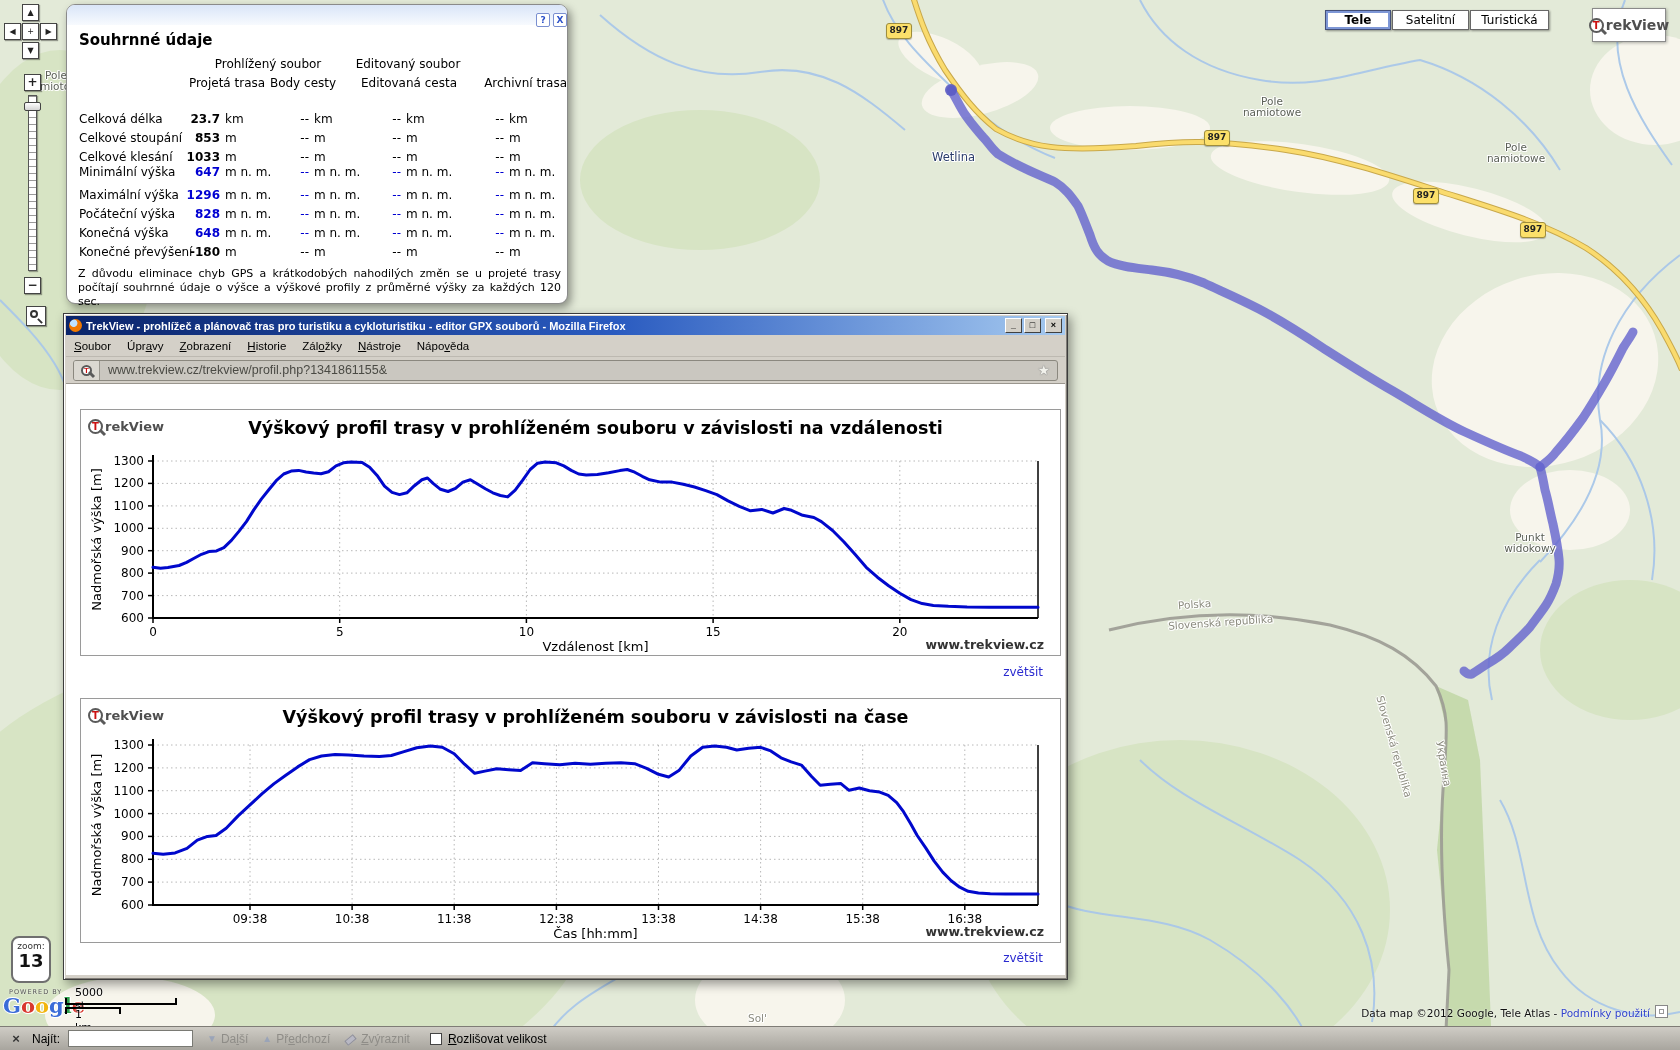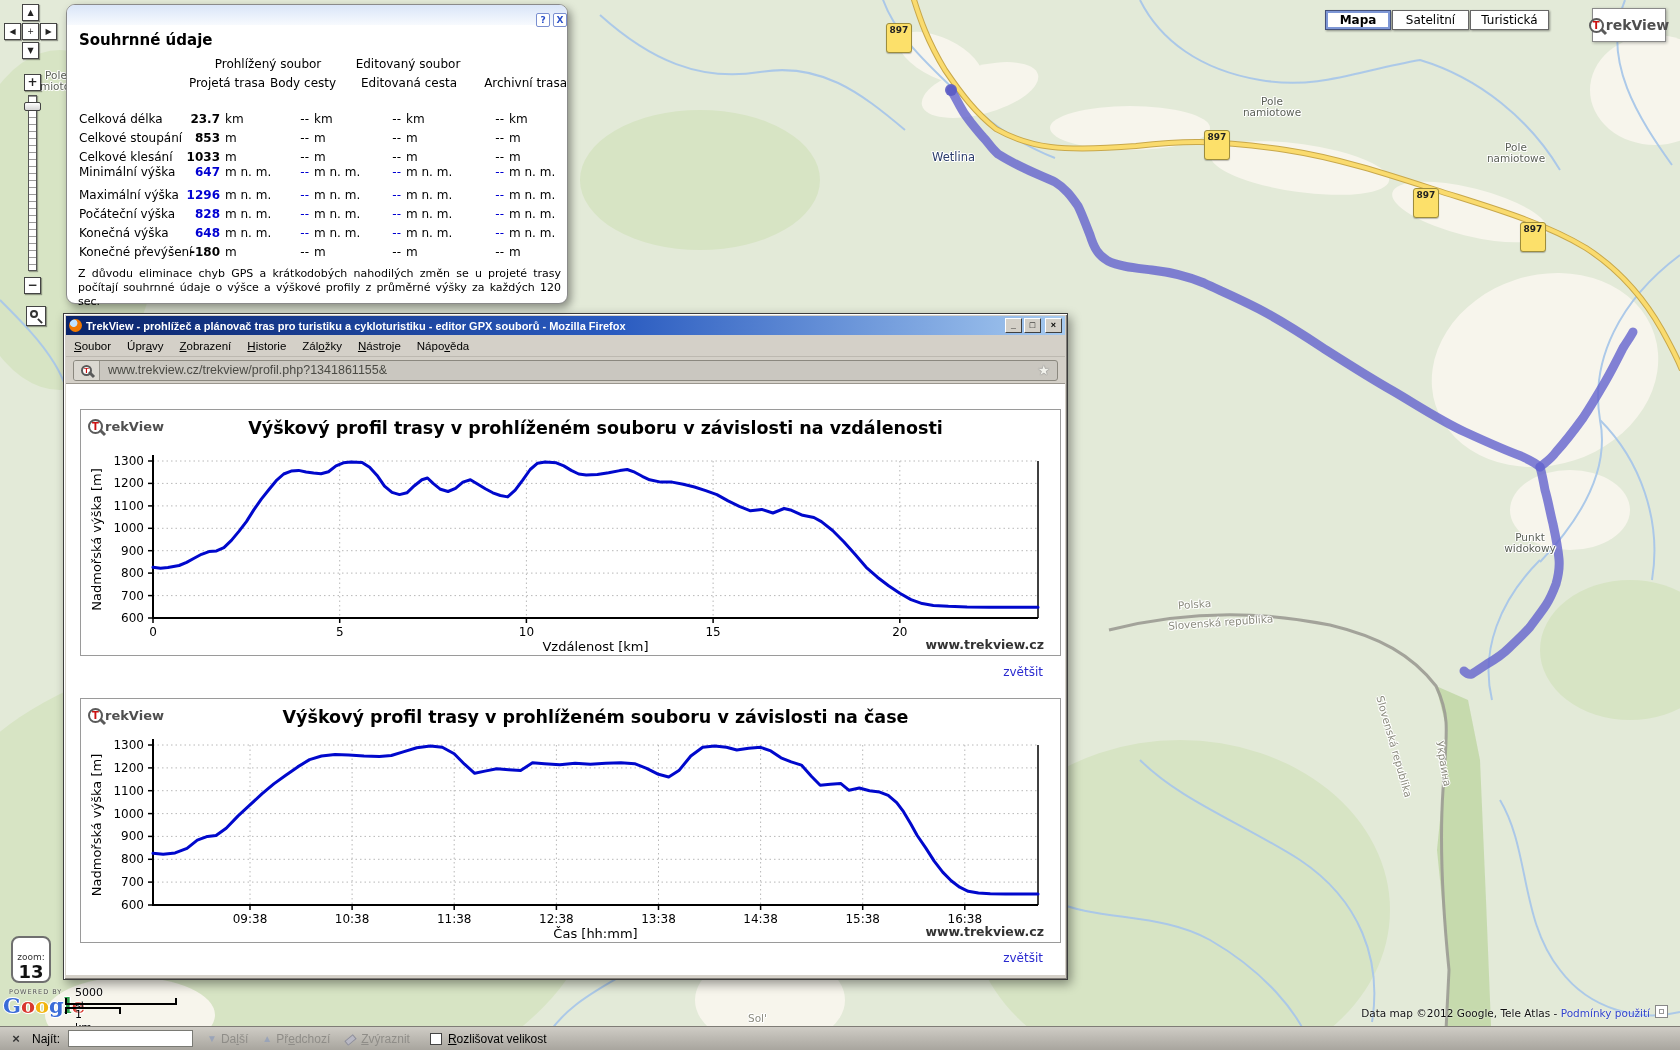--- a/index.html
+++ b/index.html
@@ -4,21 +4,21 @@
 <style>
   html,body{margin:0;padding:0;background:#888;}
   #stage{position:relative;width:1680px;height:1050px;overflow:hidden;font-family:"DejaVu Sans",sans-serif;background:#E3EAD8;}
   #stage *{box-sizing:border-box;}
   .abs{position:absolute;}
 
   
   .maplbl{position:absolute;color:#37404a;text-shadow:-1px 0 #fff,1px 0 #fff,0 -1px #fff,0 1px #fff,1px 1px #fff,-1px -1px #fff;white-space:nowrap;}
   .maplbl.small{font-size:10.5px;color:#5a5f55;text-align:center;line-height:11px;}
   .maplbl.country{font-size:10.5px;color:#8b8b7e;}
-  .badge{position:absolute;width:26px;height:30px;background:#FCE06A;border:1px solid #9e8d3c;border-radius:3px;font-size:9px;font-weight:bold;color:#222;text-align:center;line-height:12px;box-shadow:0 1px 1px rgba(0,0,0,.25);}
+  .badge{position:absolute;width:26px;height:16px;background:#FCE06A;border:1px solid #9e8d3c;border-radius:3px;font-size:9px;font-weight:bold;color:#222;text-align:center;line-height:12px;box-shadow:0 1px 1px rgba(0,0,0,.25);}
 
   
   .tv-logo{display:inline-flex;align-items:center;}
   .tv-circle{position:relative;display:inline-block;width:15px;height:15px;border:2px solid #5a5a5a;border-radius:50%;background:#fff;text-align:center;}
   .tv-circle::after{content:'';position:absolute;width:7px;height:3px;background:#5a5a5a;right:-5px;bottom:-2px;transform:rotate(45deg);}
   .tv-t{display:block;color:#cc1111;font-weight:bold;font-size:10px;line-height:11px;}
   .tv-rest{font-weight:bold;color:#4f4f4f;font-size:13px;margin-left:2px;letter-spacing:0;}
 
   
   .map-btn{position:absolute;height:20px;background:#fff;font-size:12px;text-align:center;color:#000;cursor:pointer;box-shadow:1px 1px 2px rgba(0,0,0,.4);border:1px solid #676767;line-height:18px;}
@@ -28,21 +28,21 @@
   
   .gbtn{position:absolute;width:17px;height:17px;background:#fff;border:1px solid #444;box-shadow:1px 1px 1px rgba(0,0,0,.35);font-size:8px;text-align:center;line-height:15px;color:#222;z-index:3;cursor:pointer;}
   #zoom-slider{position:absolute;left:28px;top:95px;width:9px;height:176px;background:#fff repeating-linear-gradient(to bottom,#9a9a9a 0 1px,transparent 1px 7px);border:1px solid #555;box-shadow:1px 1px 1px rgba(0,0,0,.3);z-index:3;}
   #zoom-thumb{position:absolute;left:24px;top:102px;width:17px;height:9px;background:linear-gradient(#fefefe,#d5d5d5);border:1px solid #444;border-radius:2px;z-index:4;}
   #mag-btn{position:absolute;left:26px;top:306px;width:20px;height:20px;background:#fff;border:1px solid #444;box-shadow:1px 1px 1px rgba(0,0,0,.35);z-index:3;}
   #mag-btn .lens{position:absolute;left:3px;top:3px;width:8px;height:8px;border:2px solid #333;border-radius:50%;}
   #mag-btn .handle{position:absolute;right:2px;bottom:3px;width:6px;height:2px;background:#333;transform:rotate(45deg);}
 
   
   #zoom-ind{position:absolute;left:11px;top:936px;width:40px;height:47px;background:#fff;border:2px solid #6f6f6f;border-radius:8px;text-align:center;z-index:3;}
-  #zoom-ind .zl{font-size:9px;color:#333;margin-top:14px;}
+  #zoom-ind .zl{font-size:9px;color:#333;margin-top:3px;}
   #zoom-ind .zv{font-size:18px;font-weight:bold;color:#111;line-height:20px;}
   #google-logo{position:absolute;left:3px;top:988px;z-index:3;}
   #powered{font-size:6.5px;color:#555;letter-spacing:1px;margin-left:6px;text-shadow:0 0 2px #fff;}
   #google-letters{font-family:"DejaVu Serif",serif;font-weight:bold;font-size:21px;line-height:20px;text-shadow:-1px 0 #fff,1px 0 #fff,0 -1px #fff,0 1px #fff,1px 1px #fff;}
   #scalebar{position:absolute;left:65px;top:986px;z-index:3;}
   #scalebar .sct{position:absolute;left:10px;top:0;font-size:11px;color:#000;text-shadow:0 0 2px #fff,0 0 2px #fff;}
   #scalebar .b1{position:absolute;left:0;top:12px;width:112px;height:7px;border-left:2px solid #000;border-right:2px solid #000;border-bottom:2px solid #000;}
   #scalebar .b2{position:absolute;left:0;top:21px;width:56px;height:7px;border-left:2px solid #000;border-right:2px solid #000;border-top:2px solid #000;}
   #scalebar .scb{position:absolute;left:10px;top:22px;font-size:11px;color:#000;text-shadow:0 0 2px #fff,0 0 2px #fff;}
   #attribution{position:absolute;right:30px;top:1007px;font-size:10.5px;color:#111;z-index:3;text-shadow:0 0 2px #fff;}
@@ -184,21 +184,21 @@
   <div class="maplbl country" style="left:1168px;top:616px;transform:rotate(-4deg);">Slovenská republika</div>
   <div class="maplbl country" style="left:1380px;top:690px;transform:rotate(74deg);transform-origin:left center;">Slovenská republika</div>
   <div class="maplbl country" style="left:1440px;top:735px;transform:rotate(80deg);transform-origin:left center;">Украина</div>
   <div class="maplbl country" style="left:748px;top:1012px;">Sol'</div>
 
   <div class="badge" style="left:886px;top:23px;">897</div>
   <div class="badge" style="left:1204px;top:130px;">897</div>
   <div class="badge" style="left:1413px;top:188px;">897</div>
   <div class="badge" style="left:1520px;top:222px;">897</div>
 
-  <div class="map-btn active" style="left:1325px;top:10px;width:66px;">Mapa</div>
+  <div class="map-btn active" style="left:1325px;top:10px;width:66px;">Tele</div>
   <div class="map-btn" style="left:1392px;top:10px;width:77px;">Satelitní</div>
   <div class="map-btn" style="left:1470px;top:10px;width:79px;">Turistická</div>
   <div id="tv-corner" class="abs">
     <span class="tv-logo">
         <span class="tv-circle">
           <span class="tv-t">T</span>
         </span>
         <span class="tv-rest" style="font-size:14px;">rekView</span>
       </span>
   </div>

